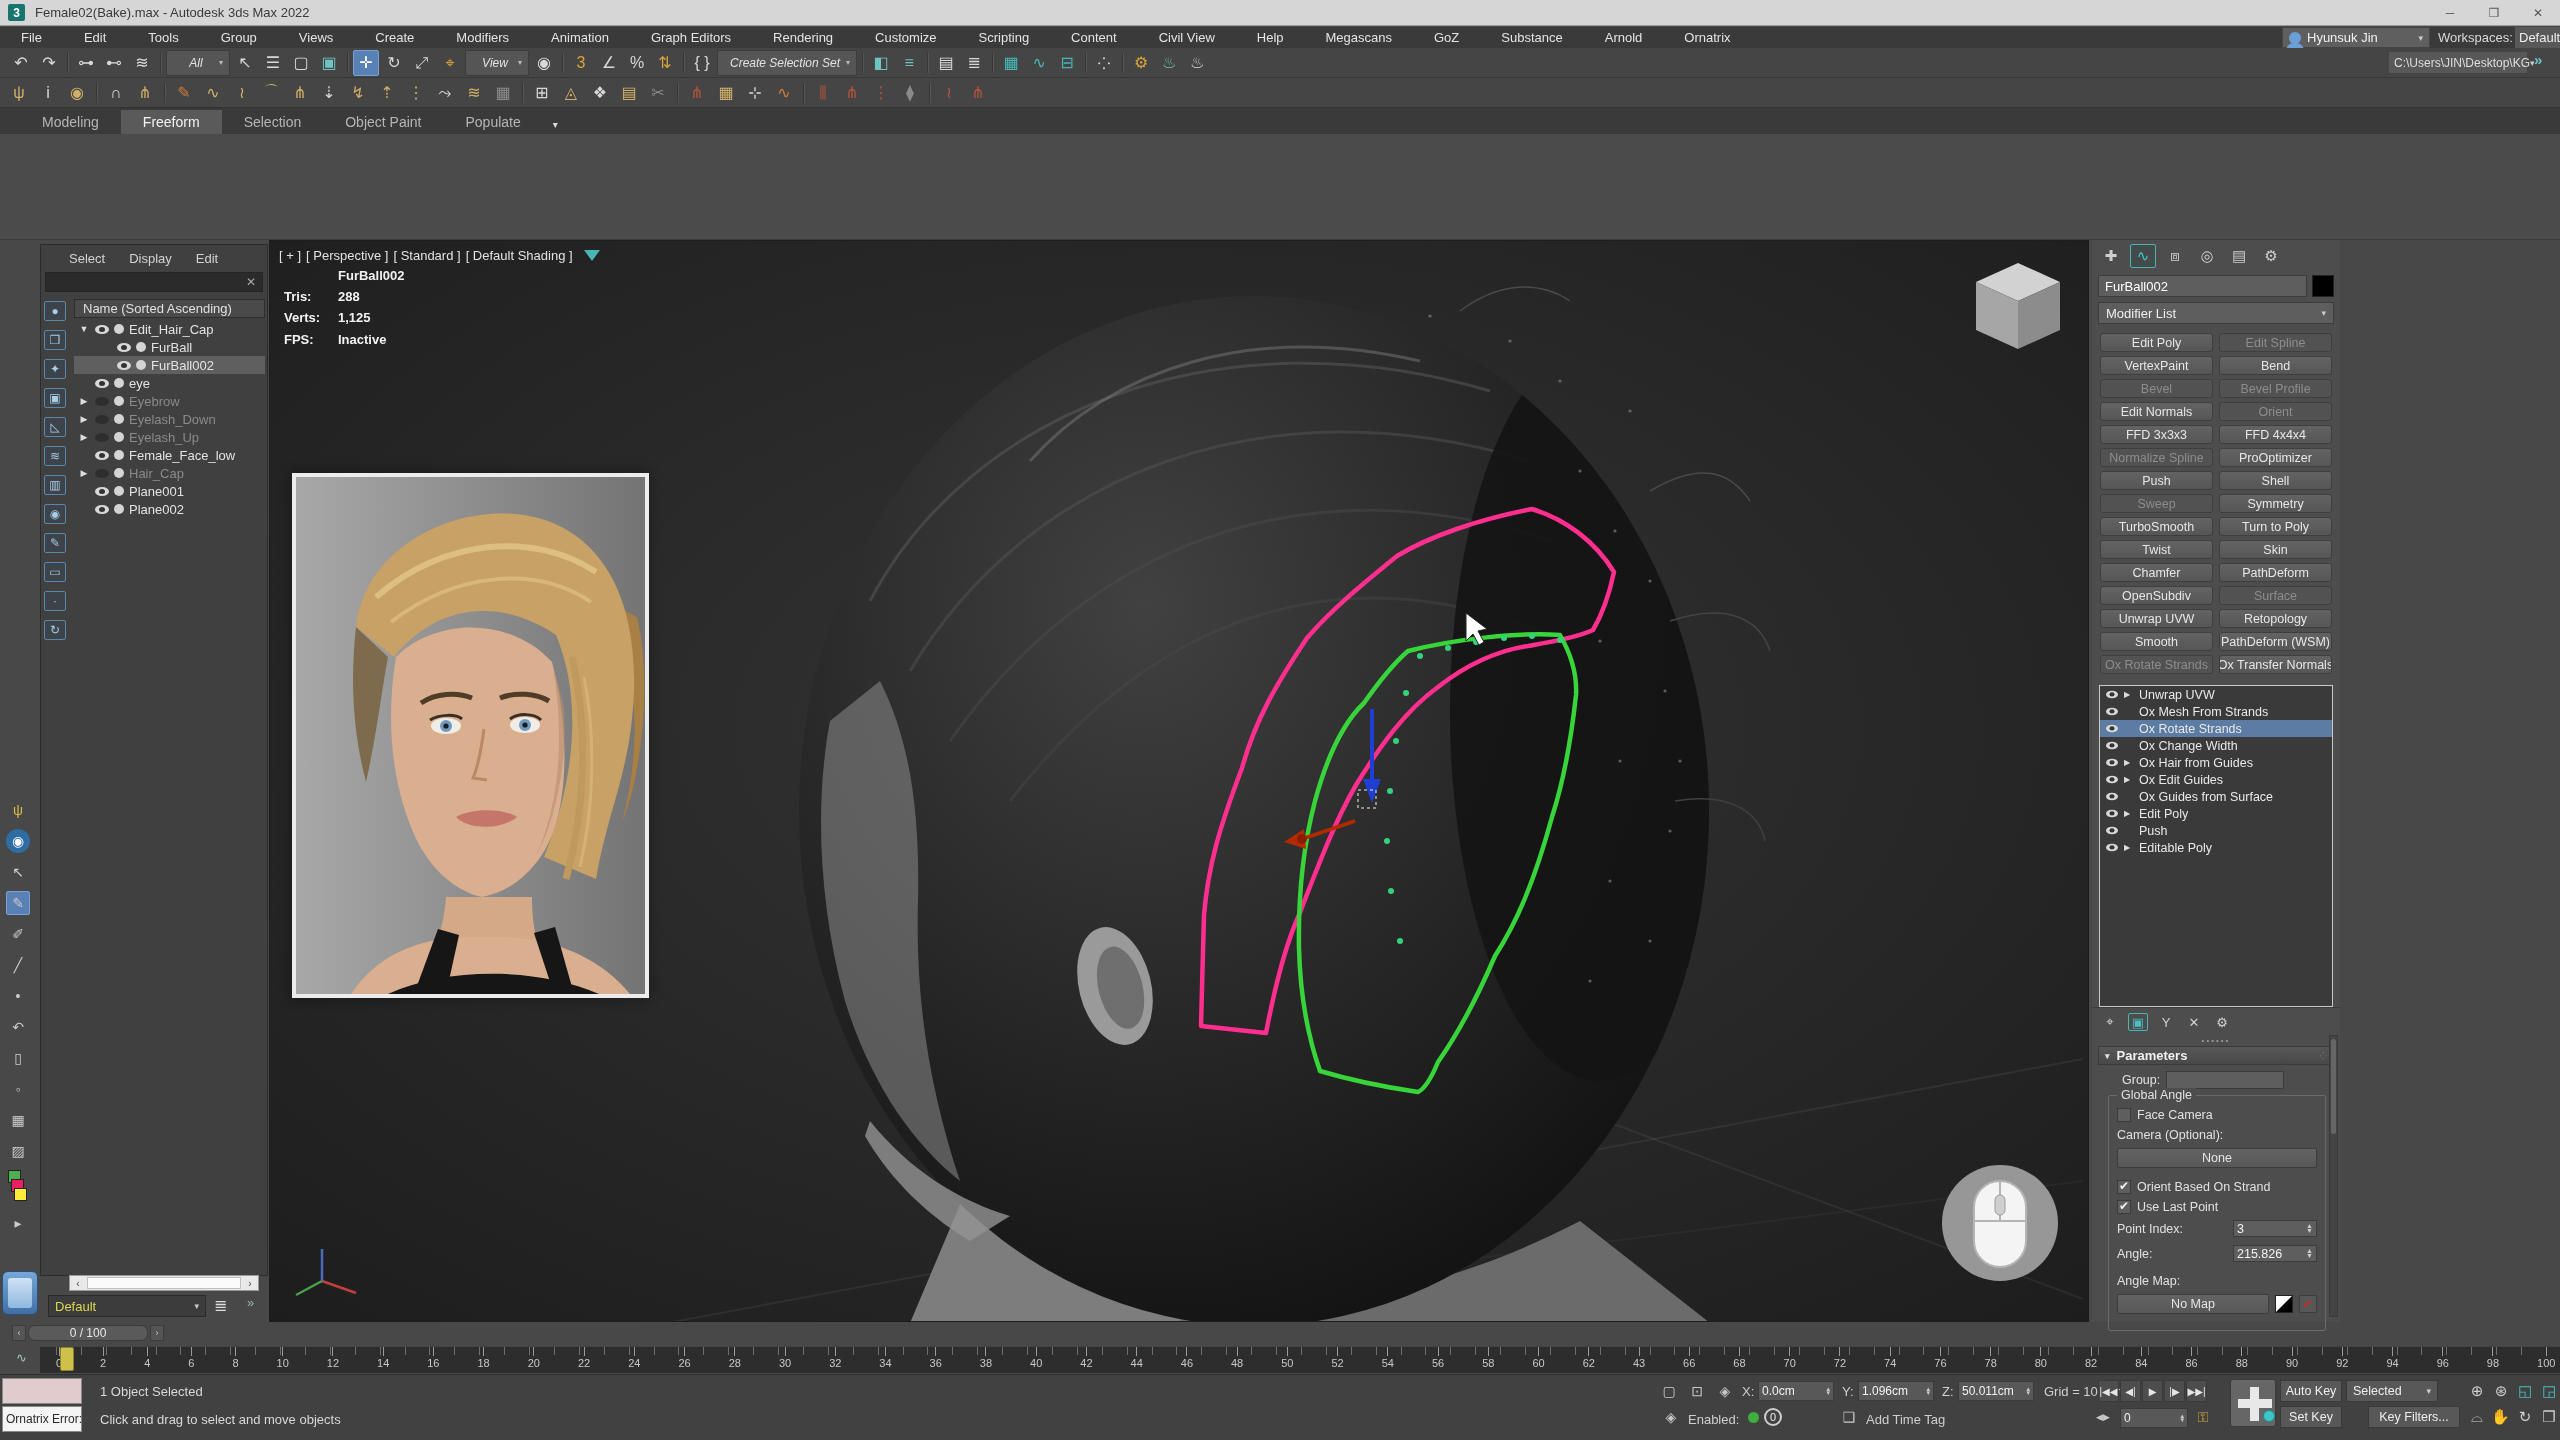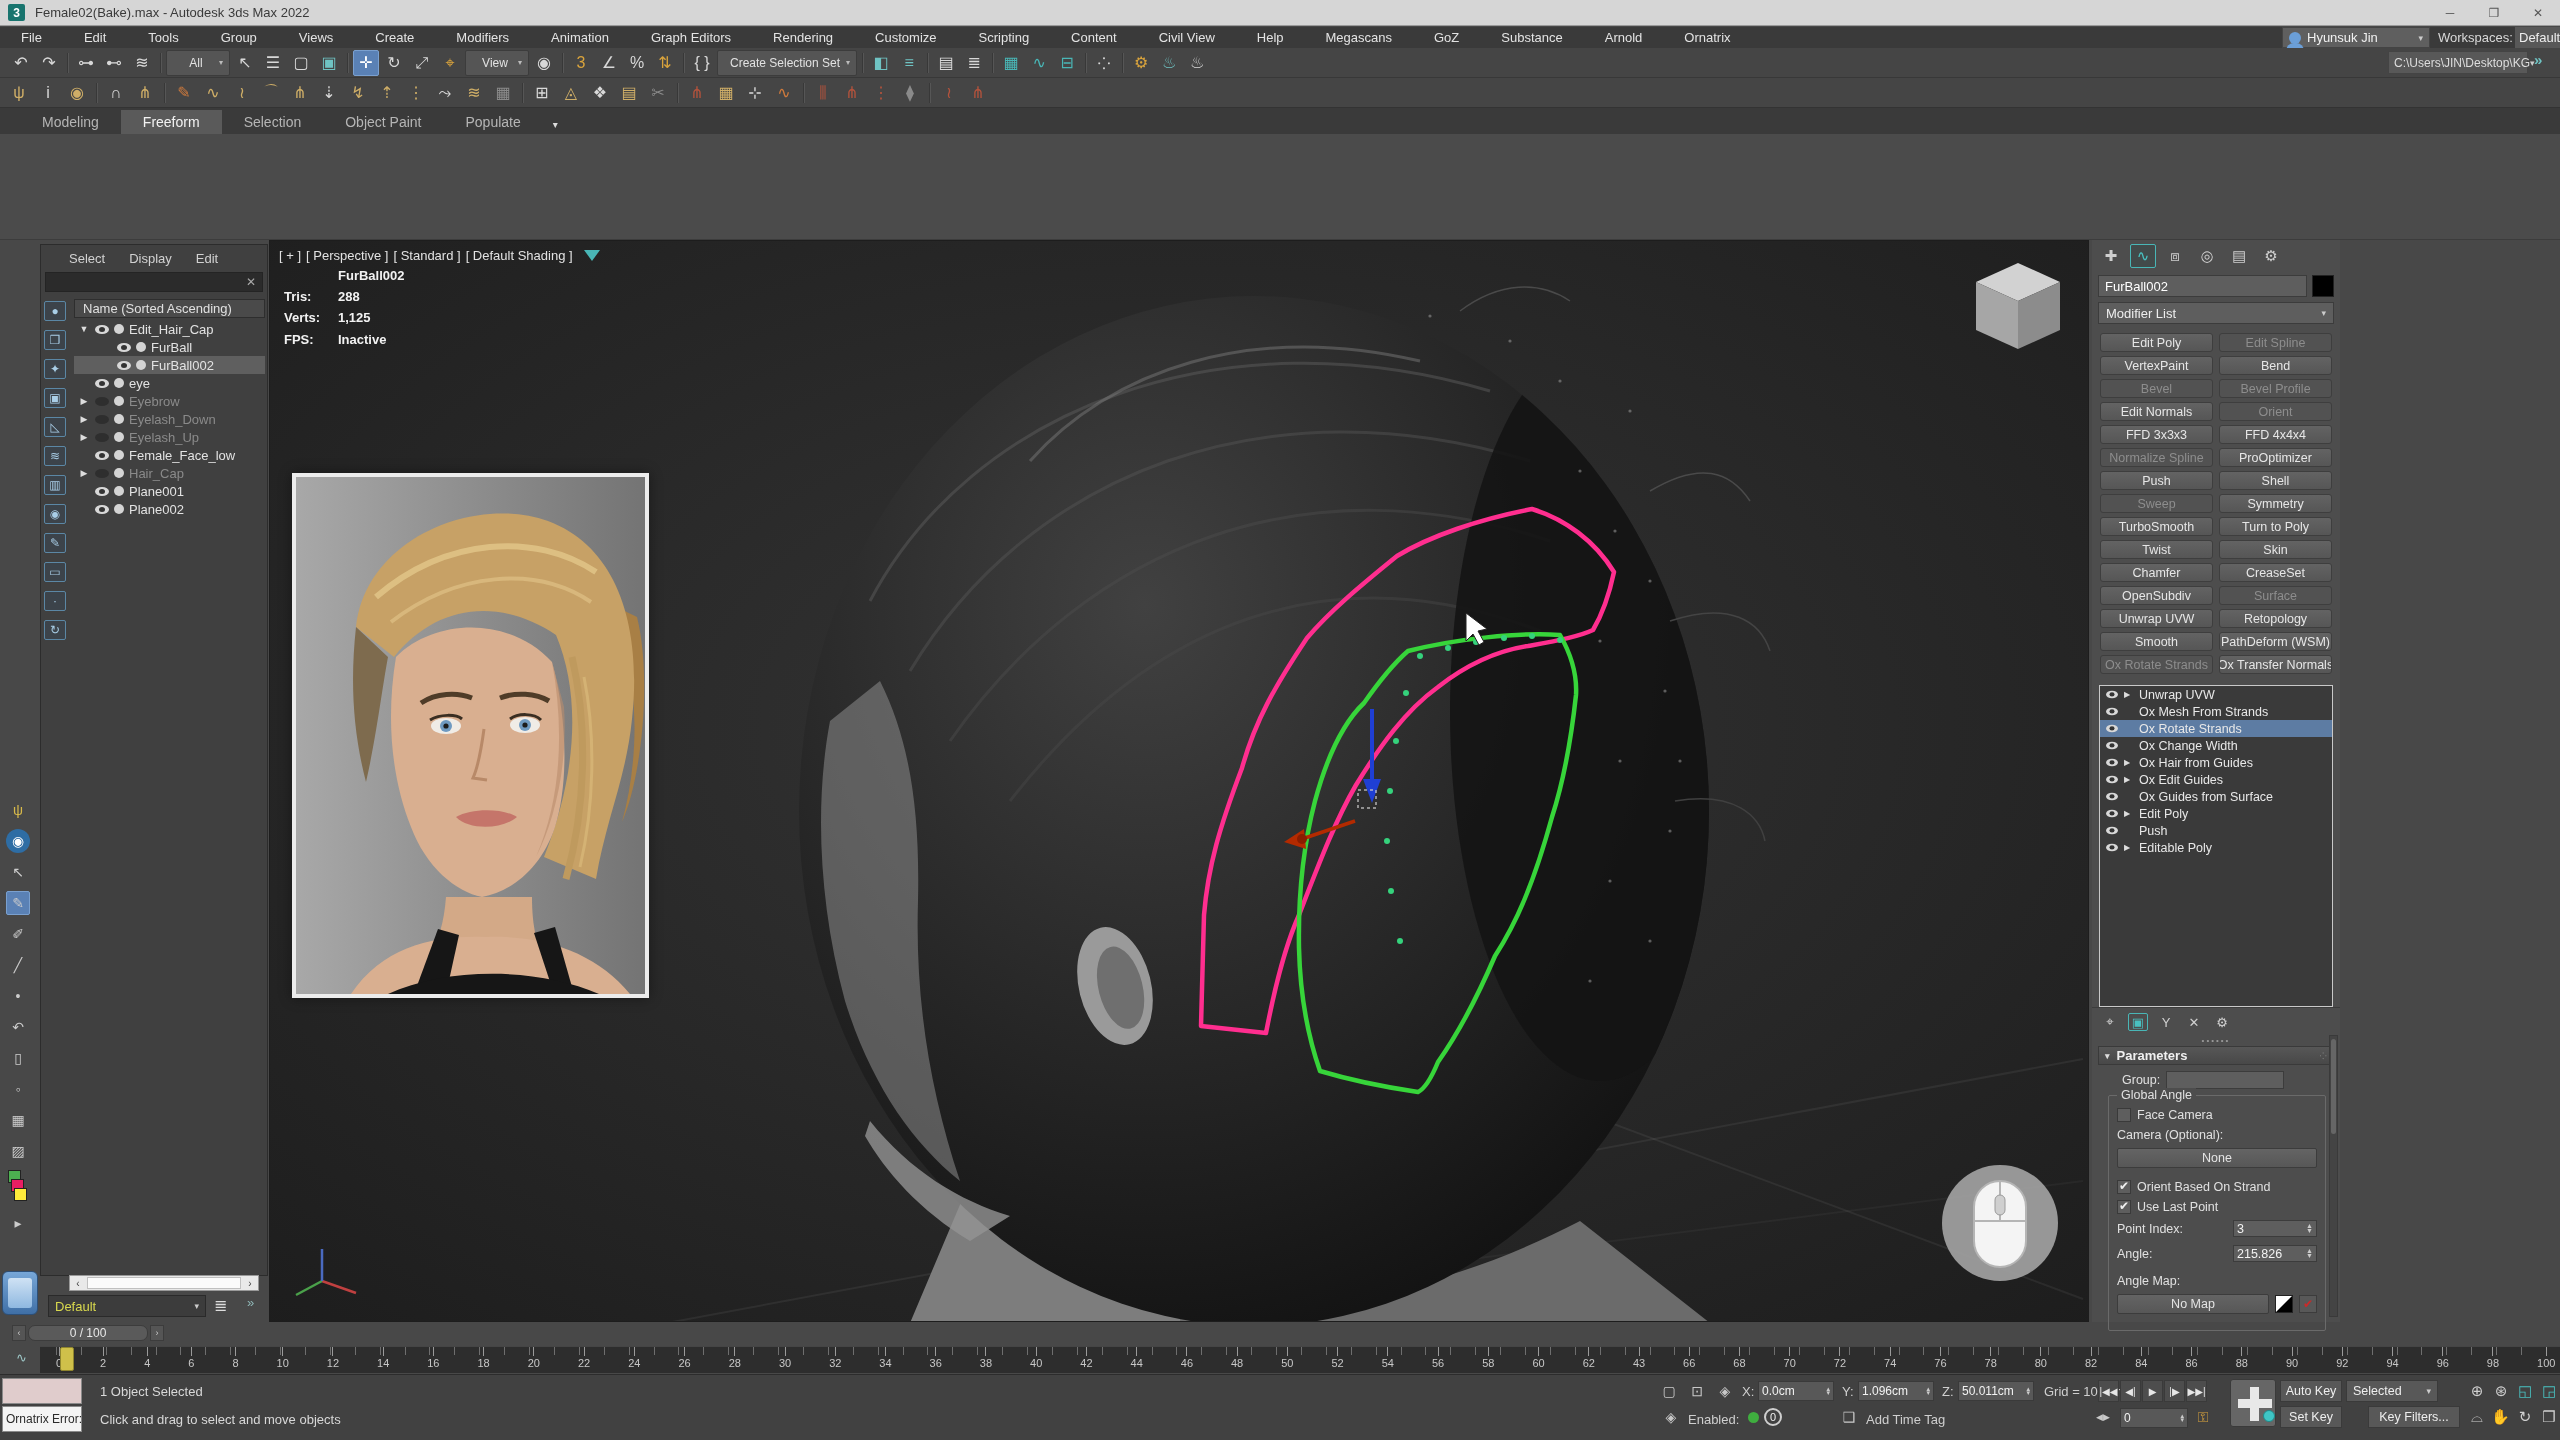--- a/index.html
+++ b/index.html
@@ -38,21 +38,21 @@
     border-bottom:1px solid #383838; display:flex; align-items:center; padding-left:8px; gap:2px; }
   .toolbar2 { position:absolute; left:0; top:78px; width:2560px; height:30px; background:#454545;
     border-bottom:1px solid #333; display:flex; align-items:center; padding-left:6px; gap:3px; }
   .ticon { width:26px; height:26px; display:flex; align-items:center; justify-content:center;
     font-size:16px; color:#d8d8d8; border-radius:2px; flex:none; }
   .ticon.act { background:#5a81b5; border:1px solid #7aa0cf; }
   .ticon.sep { width:7px; }
   .ticon.sep::before { content:""; width:1px; height:20px; background:#383838; box-shadow:1px 0 0 #565656; }
   .ticon.drop { width:auto; min-width:64px; background:#555; border:1px solid #3c3c3c; font-size:12px;
     padding:0 6px; gap:6px; justify-content:space-between; }
-  .ticon.drop .lbl { font-size:12px; color:#e2e2e2; }
+  .ticon.drop .lbl { font-size:12px; color:#e2e2e2;font-style:italic; }
   .ticon .dd { font-size:8px; color:#bbb; }
   .pathbox { position:absolute; top:51px; left:2388px; width:140px; height:23px; background:#585858;
     border:1px solid #444; color:#ddd; font-size:12px; display:flex; align-items:center;
     justify-content:space-between; padding:0 5px; }
   .chevrons { position:absolute; top:51px; left:2534px; color:#6fc3c3; font-size:15px; font-weight:bold; }
 
   
   .ribbontabs { position:absolute; left:0; top:108px; width:2560px; height:26px; background:#3a3a3a;
     display:flex; align-items:flex-end; padding-left:20px; }
   .rtab { color:#b5b5b5; font-size:14px; padding:4px 22px; }
@@ -1112,21 +1112,21 @@
         <div class="mbtn">ProOptimizer</div>
         <div class="mbtn">Push</div>
         <div class="mbtn">Shell</div>
         <div class="mbtn dis">Sweep</div>
         <div class="mbtn">Symmetry</div>
         <div class="mbtn">TurboSmooth</div>
         <div class="mbtn">Turn to Poly</div>
         <div class="mbtn">Twist</div>
         <div class="mbtn">Skin</div>
         <div class="mbtn">Chamfer</div>
-        <div class="mbtn">CreaseSet</div>
+        <div class="mbtn">PathDeform</div>
         <div class="mbtn">OpenSubdiv</div>
         <div class="mbtn dis">Surface</div>
         <div class="mbtn">Unwrap UVW</div>
         <div class="mbtn">Retopology</div>
         <div class="mbtn">Smooth</div>
         <div class="mbtn">PathDeform (WSM)</div>
         <div class="mbtn dis">Ox Rotate Strands</div>
         <div class="mbtn">Ox Transfer Normals</div>
       </div>
     <div class="stack">

